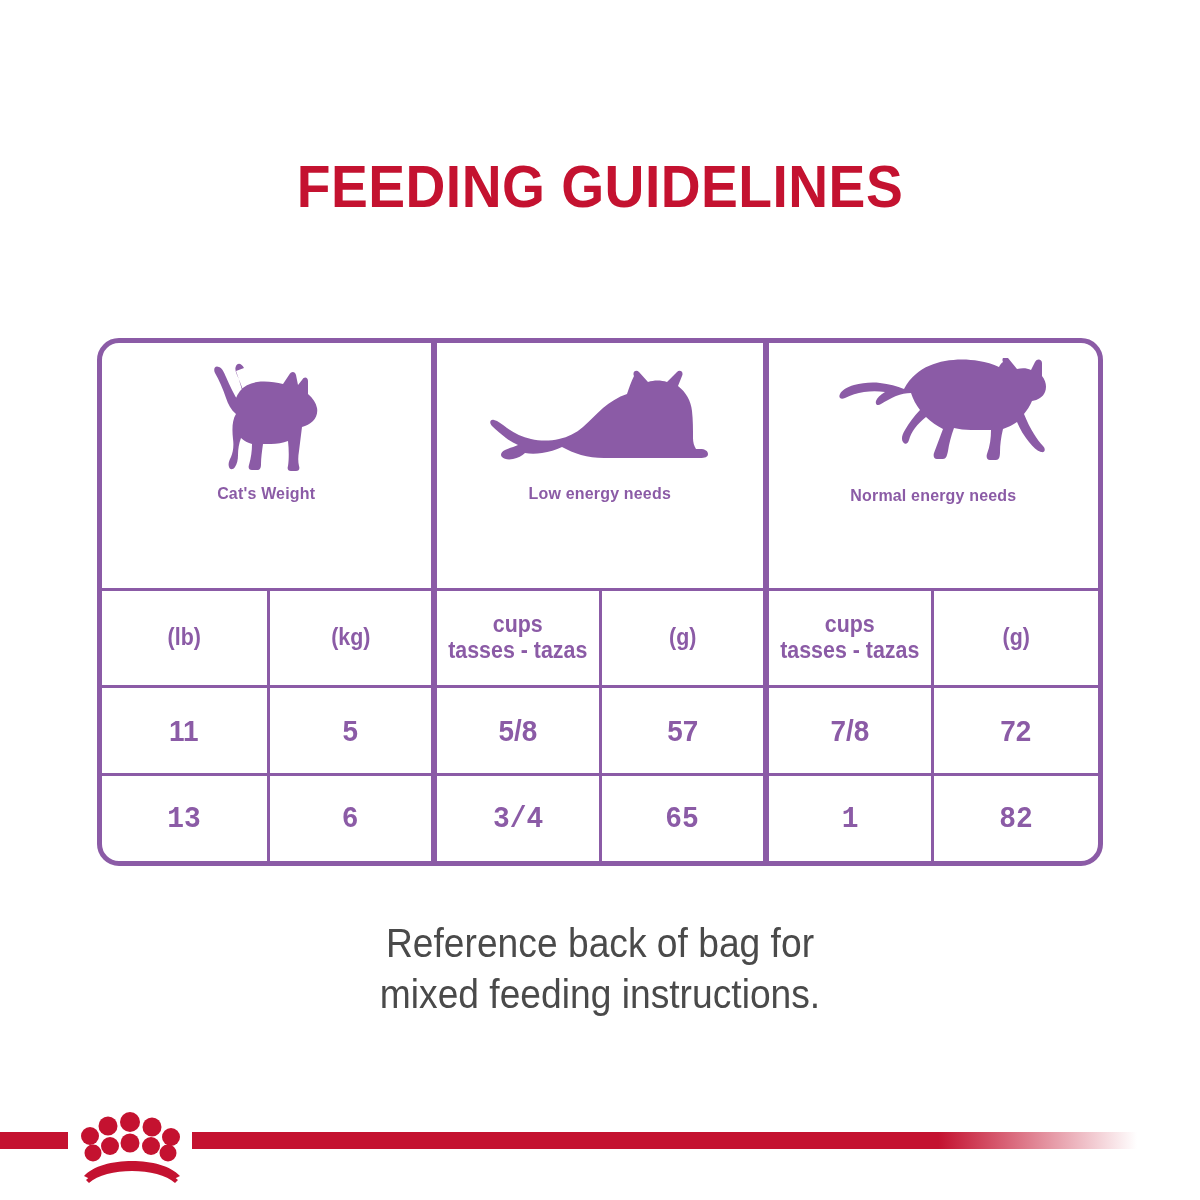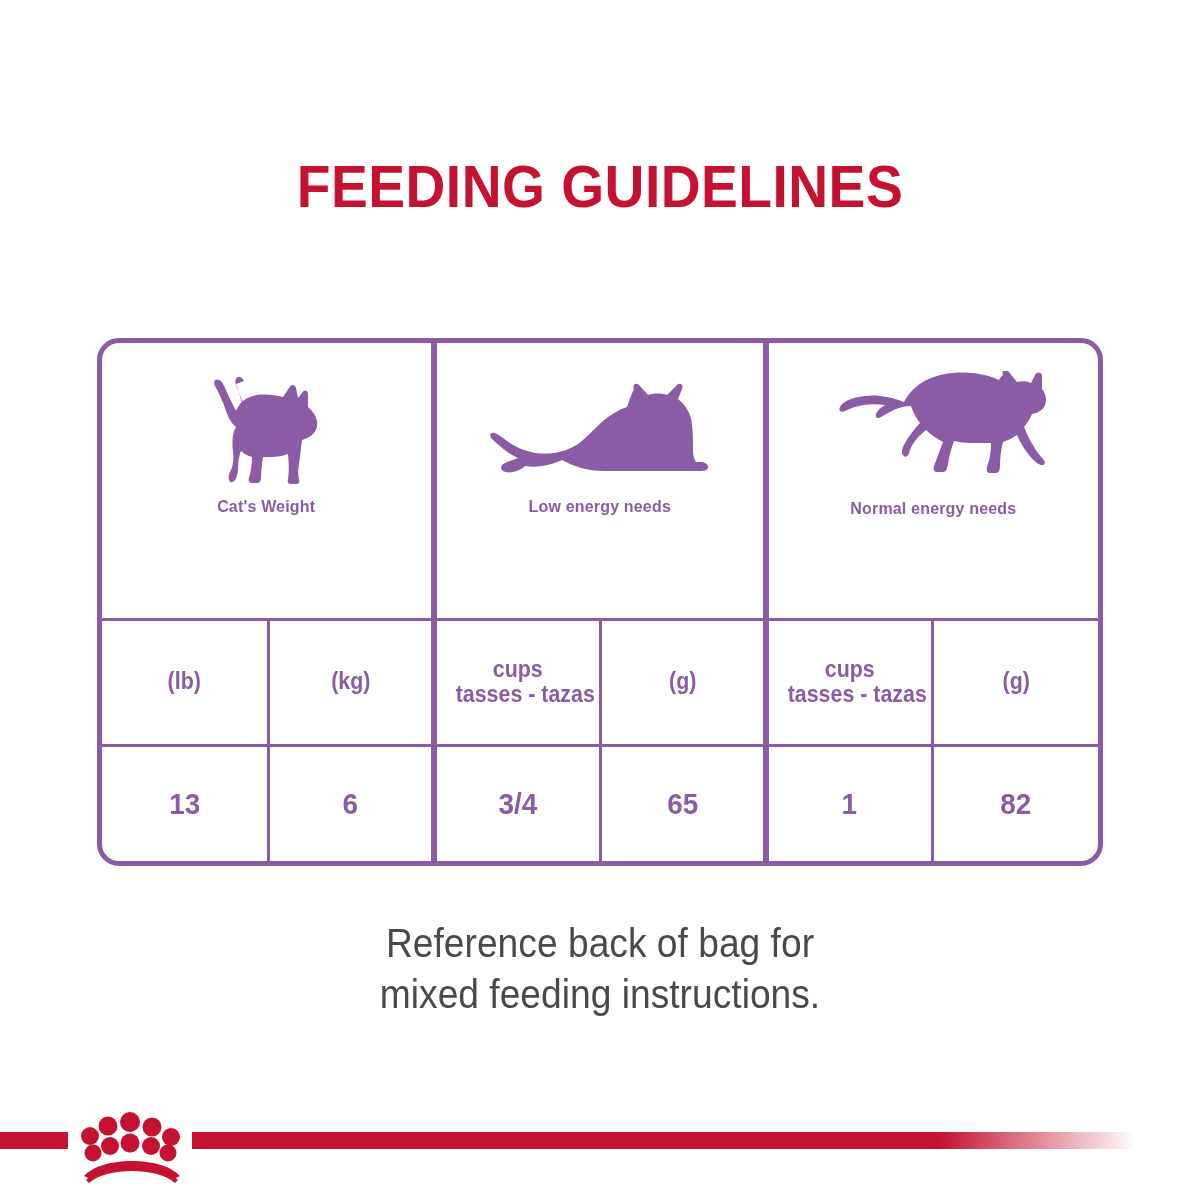--- a/index.html
+++ b/index.html
@@ -49,25 +49,25 @@
     width: 100%;
     height: 100%;
     border-collapse: collapse;
     table-layout: fixed;
   }
   table.fg td {
     border: 3px solid #8B5BA6;
     text-align: center;
     vertical-align: middle;
     color: #8B5BA6;
-    padding: 14px;
+    padding: 1px;
   }
   
   table.fg tr:first-child td { border-top: none; }
-  table.fg tr:last-child td { border-bottom: none; }
+  table.fg tr:last-child td { border-bottom: none; font-family: Liberation Mono, monospace; }
   table.fg td:first-child { border-left: none; }
   table.fg td:last-child  { border-right: none; }
 
   
   .grp-right { border-right-width: 6px !important; }
 
   
   .hdr-cell { height: 218px; }
   .hdr-inner {
     display: flex;
@@ -325,20 +325,40 @@
         </div>
       </td>
       <td class="unit-cell">
         <div class="unit-txt">
           <span>(g)</span>
         </div>
       </td>
     </tr>
 
 
+    <tr>
+      <td class="data-cell">
+        <span class="data-txt">11</span>
+      </td>
+      <td class="data-cell grp-right">
+        <span class="data-txt">5</span>
+      </td>
+      <td class="data-cell">
+        <span class="data-txt">5/8</span>
+      </td>
+      <td class="data-cell grp-right">
+        <span class="data-txt">57</span>
+      </td>
+      <td class="data-cell">
+        <span class="data-txt">7/8</span>
+      </td>
+      <td class="data-cell">
+        <span class="data-txt">72</span>
+      </td>
+    </tr>
 
     <tr>
       <td class="data-cell">
         <span class="data-txt">13</span>
       </td>
       <td class="data-cell grp-right">
         <span class="data-txt">6</span>
       </td>
       <td class="data-cell">
         <span class="data-txt">3/4</span>

